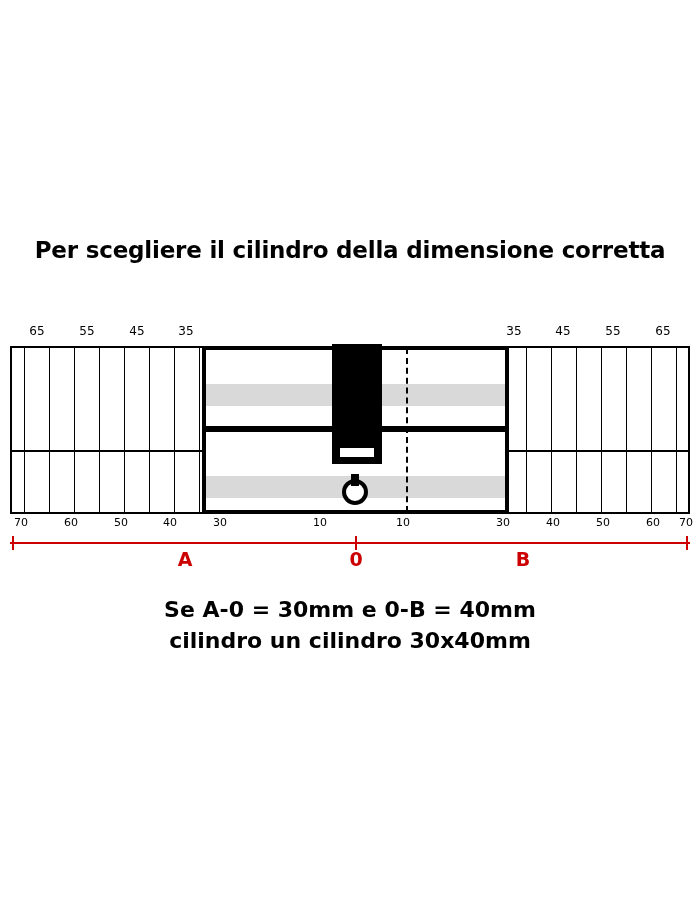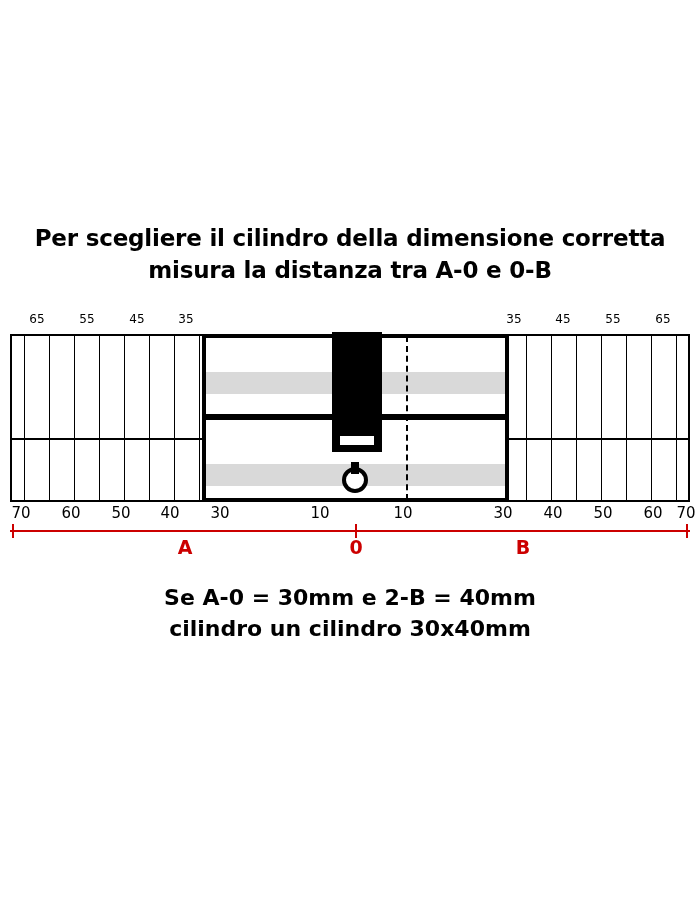--- a/index.html
+++ b/index.html
@@ -12,21 +12,21 @@
     height: 905px;
     font-family: "DejaVu Sans", sans-serif;
     color: #000000;
     position: relative;
     overflow: hidden;
   }
 
   #stage {
     position: absolute;
     left: 0;
-    top: 0;
+    top: 12px;
     width: 700px;
     height: 723px;
   }
 
   
   .title {
     position: absolute;
     left: 0;
     top: 222px;
     width: 700px;
@@ -193,21 +193,21 @@
   .bottom-scale {
     position: absolute;
     left: 0;
     top: 192px;
     width: 680px;
     height: 22px;
   }
   .bottom-scale span {
     position: absolute;
     top: 0;
-    font-size: 15px;
+    font-size: 11px;
     text-align: center;
     width: 34px;
     margin-left: -17px;
     color: #000;
   }
 
   
   .red-line {
     position: absolute;
     left: 0;
@@ -248,21 +248,20 @@
   .example .hdr { display: block; }
   .example .ln { display: block; }
 </style>
 </head>
 <body>
 
 <div id="stage">
 
   <div class="title">
     <span class="l1">Per scegliere il cilindro della dimensione corretta</span>
-    <span class="l2">misura la distanza tra A-0 e 0-B</span>
   </div>
 
   <div id="diagram">
 
     <div class="top-scale">
       <span style="left:27px;">65</span>
       <span style="left:77px;">55</span>
       <span style="left:127px;">45</span>
       <span style="left:176px;">35</span>
       <span style="left:504px;">35</span>
@@ -324,17 +323,17 @@
     <div class="red-cap" style="left:2px;"></div>
     <div class="red-cap" style="left:345px;"></div>
     <div class="red-cap" style="left:676px;"></div>
     <div class="red-label" style="left:175px;">A</div>
     <div class="red-label" style="left:346px;">0</div>
     <div class="red-label" style="left:513px;">B</div>
 
   </div>
 
   <div class="example">
-    <span class="ln">Se A-0 = 30mm e 2-B = 40mm</span>
+    <span class="ln">Se A-0 = 30mm e 0-B = 40mm</span>
     <span class="ln">cilindro un cilindro 30x40mm</span>
   </div>
 
 </div>
 
 </body></html>

